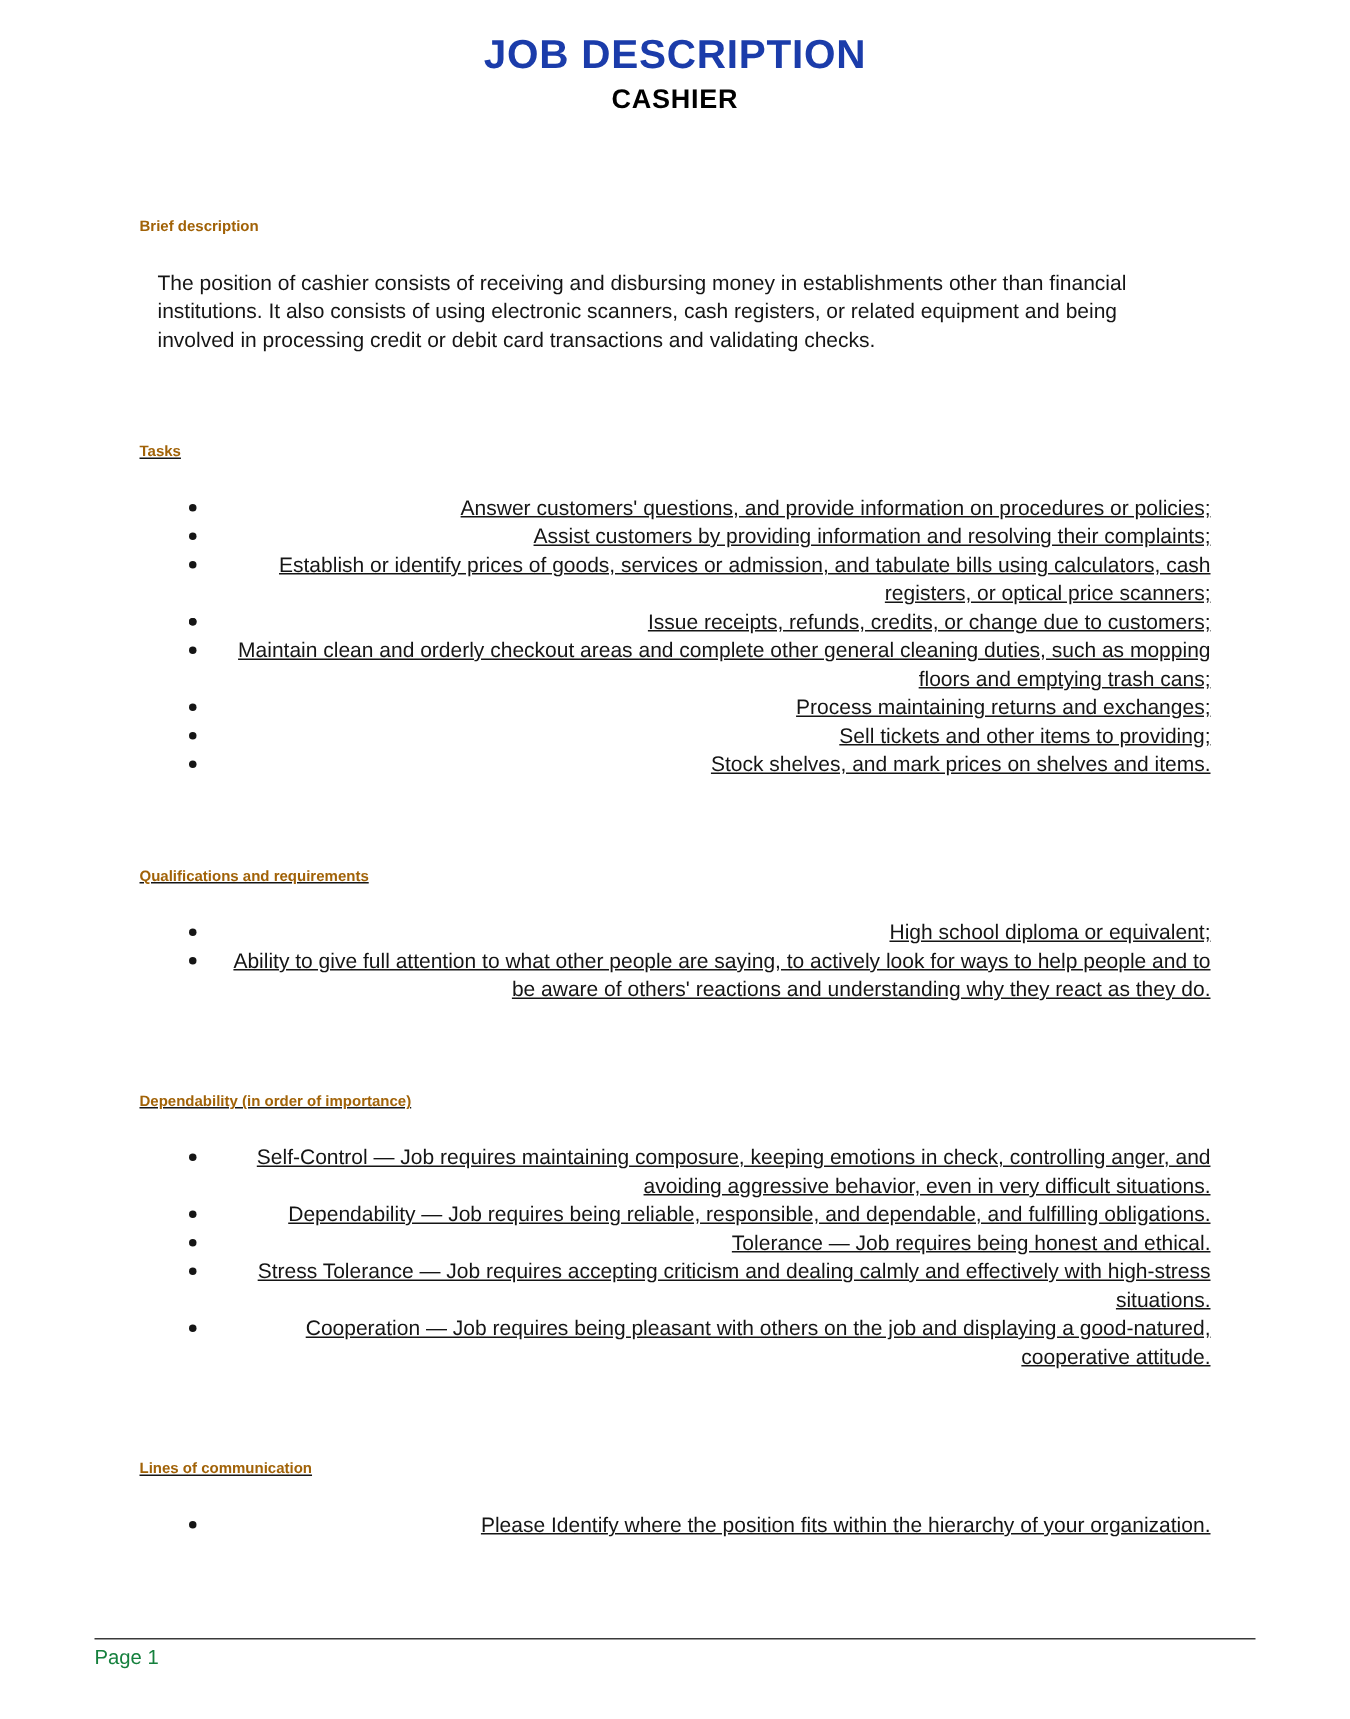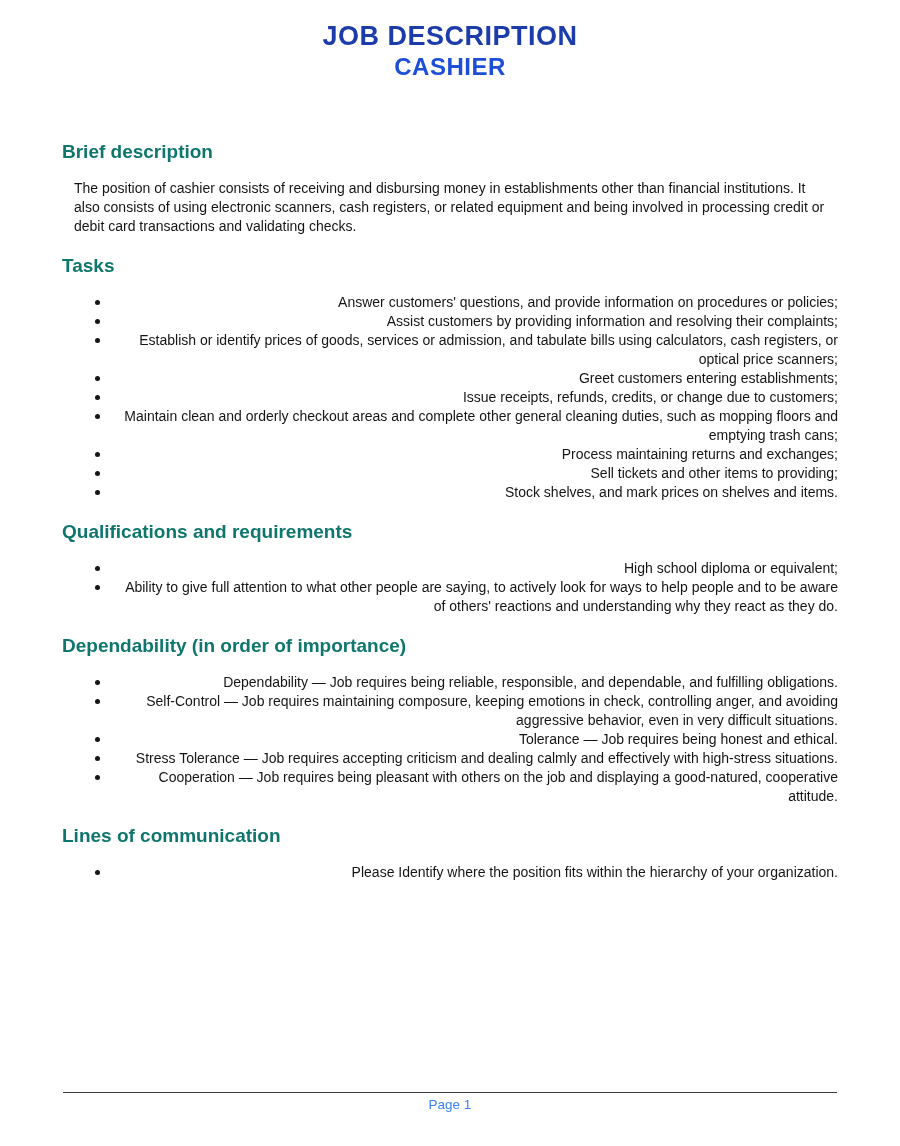--- a/index.html
+++ b/index.html
@@ -9,52 +9,52 @@
     height: 1146px;
     background: #ffffff;
     font-family: "Liberation Sans", "DejaVu Sans", sans-serif;
     color: #151515;
     position: relative;
     overflow: hidden;
   }
   .page {
     width: 900px;
     height: 1146px;
-    padding: 0 62px;
+    padding: 0 93px;
     position: relative;
   }
   .doc-title {
     padding-top: 21px;
     text-align: center;
   }
   .doc-title .title-line1 {
     margin: 0;
     font-size: 27px;
     line-height: 31px;
     font-weight: 700;
     color: #1b3caa;
     letter-spacing: 0.5px;
   }
   .doc-title .title-line2 {
     margin: 1px 0 0 0;
-    font-size: 24px;
+    font-size: 18px;
     line-height: 27px;
     font-weight: 700;
-    color: #1d4ed8;
+    color: #000000;
     letter-spacing: 0.5px;
   }
   .doc-section { margin: 0; }
   .doc-section.first { margin-top: 62px; }
-  .doc-section.next { margin-top: 20px; }
+  .doc-section.next { margin-top: 56px; text-decoration: underline; }
   .section-heading {
     margin: 0 0 18px 0;
-    font-size: 19px;
+    font-size: 10px;
     line-height: 19px;
     font-weight: 700;
-    color: #0f766e;
+    color: #a16207;
   }
   .section-paragraph {
     margin: 12px;
     font-size: 14px;
     line-height: 19px;
   }
   ul.bullet-list {
     margin: 0;
     padding: 0;
     list-style: none;
@@ -77,24 +77,24 @@
   }
   .footer {
     position: absolute;
     left: 63px;
     right: 63px;
     top: 1092px;
     border-top: 1px solid #3a3a3a;
   }
   .footer .page-number {
     padding-top: 3px;
-    text-align: center;
+    text-align: left;
     font-size: 13.5px;
     line-height: 17px;
-    color: #3b82f6;
+    color: #15803d;
   }
 </style>
 </head>
 <body>
 
 <div class="page">
 
   <header class="doc-title">
     <h1 class="title-line1">JOB DESCRIPTION</h1>
     <h2 class="title-line2">CASHIER</h2>
@@ -104,42 +104,42 @@
     <h3 class="section-heading">Brief description</h3>
     <p class="section-paragraph">The position of cashier consists of receiving and disbursing money in establishments other than financial institutions. It also consists of using electronic scanners, cash registers, or related equipment and being involved in processing credit or debit card transactions and validating checks.</p>
   </section>
 
   <section class="doc-section next">
     <h3 class="section-heading">Tasks</h3>
     <ul class="bullet-list">
       <li><span class="dot"></span><span>Answer customers' questions, and provide information on procedures or policies;</span></li>
       <li><span class="dot"></span><span>Assist customers by providing information and resolving their complaints;</span></li>
       <li><span class="dot"></span><span>Establish or identify prices of goods, services or admission, and tabulate bills using calculators, cash registers, or optical price scanners;</span></li>
-      <li><span class="dot"></span><span>Greet customers entering establishments;</span></li>
+      <li><span class="dot"></span></li>
       <li><span class="dot"></span><span>Issue receipts, refunds, credits, or change due to customers;</span></li>
       <li><span class="dot"></span><span>Maintain clean and orderly checkout areas and complete other general cleaning duties, such as mopping floors and emptying trash cans;</span></li>
       <li><span class="dot"></span><span>Process maintaining returns and exchanges;</span></li>
       <li><span class="dot"></span><span>Sell tickets and other items to providing;</span></li>
       <li><span class="dot"></span><span>Stock shelves, and mark prices on shelves and items.</span></li>
     </ul>
   </section>
 
   <section class="doc-section next">
     <h3 class="section-heading">Qualifications and requirements</h3>
     <ul class="bullet-list">
       <li><span class="dot"></span><span>High school diploma or equivalent;</span></li>
       <li><span class="dot"></span><span>Ability to give full attention to what other people are saying, to actively look for ways to help people and to be aware of others' reactions and understanding why they react as they do.</span></li>
     </ul>
   </section>
 
   <section class="doc-section next">
     <h3 class="section-heading">Dependability (in order of importance)</h3>
     <ul class="bullet-list">
+      <li><span class="dot"></span><span>Self-Control — Job requires maintaining composure, keeping emotions in check, controlling anger, and avoiding aggressive behavior, even in very difficult situations.</span></li>
       <li><span class="dot"></span><span>Dependability — Job requires being reliable, responsible, and dependable, and fulfilling obligations.</span></li>
-      <li><span class="dot"></span><span>Self-Control — Job requires maintaining composure, keeping emotions in check, controlling anger, and avoiding aggressive behavior, even in very difficult situations.</span></li>
       <li><span class="dot"></span><span>Tolerance — Job requires being honest and ethical.</span></li>
       <li><span class="dot"></span><span>Stress Tolerance — Job requires accepting criticism and dealing calmly and effectively with high-stress situations.</span></li>
       <li><span class="dot"></span><span>Cooperation — Job requires being pleasant with others on the job and displaying a good-natured, cooperative attitude.</span></li>
     </ul>
   </section>
 
   <section class="doc-section next">
     <h3 class="section-heading">Lines of communication</h3>
     <ul class="bullet-list">
       <li><span class="dot"></span><span>Please Identify where the position fits within the hierarchy of your organization.</span></li>

